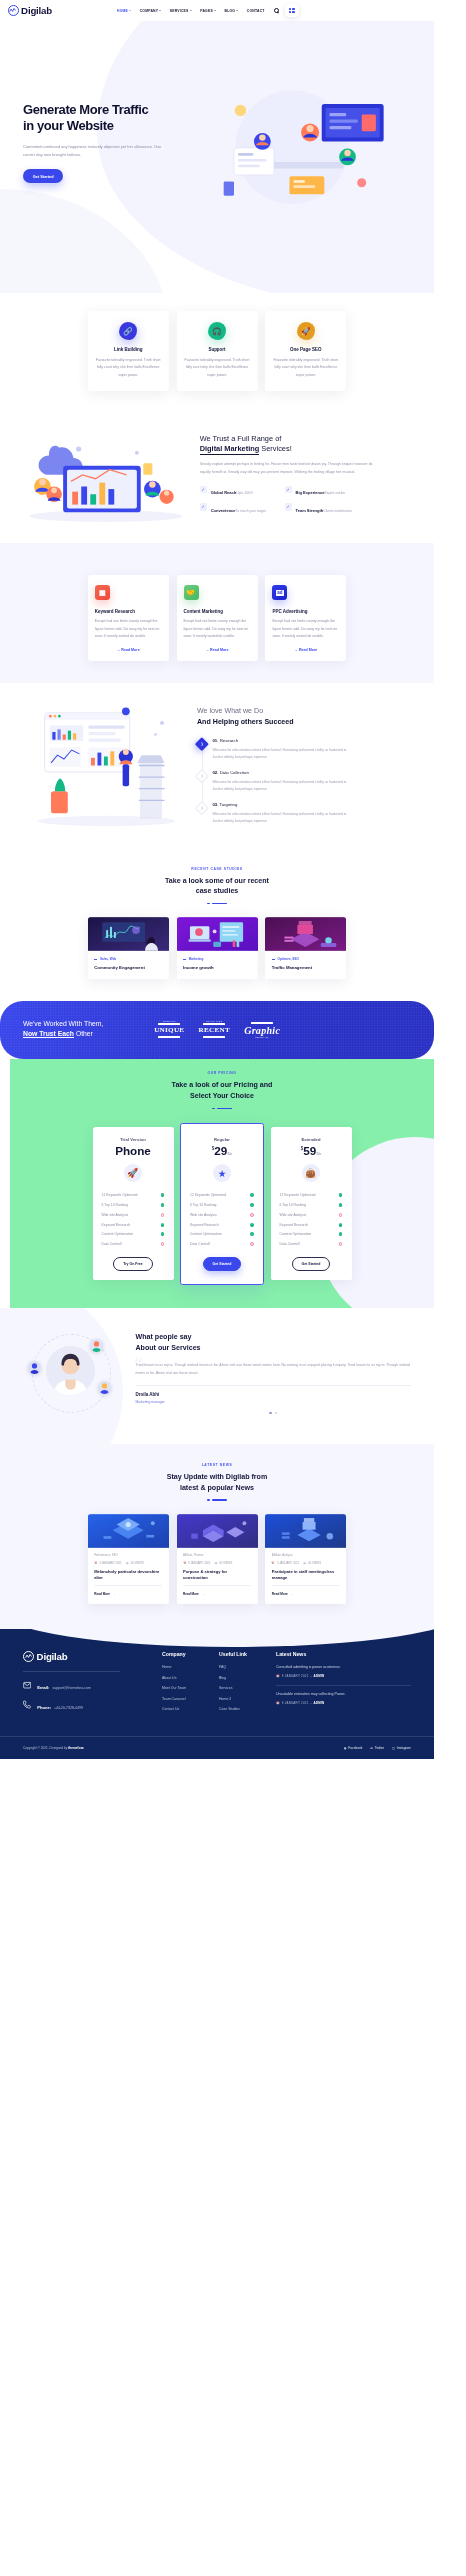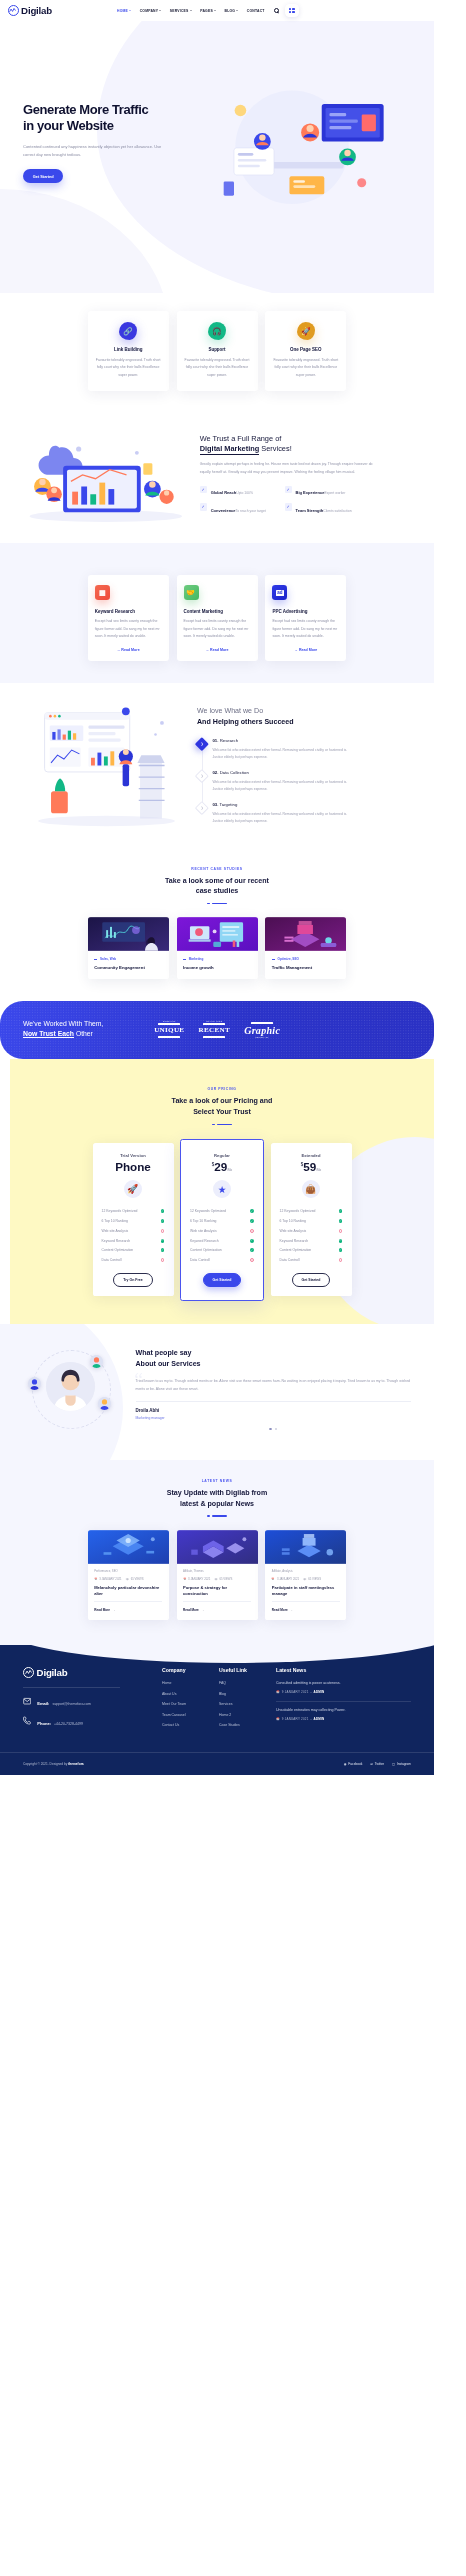--- a/index.html
+++ b/index.html
@@ -120,21 +120,21 @@
   .brands-h{font-size:6.8px;color:#fff;font-weight:400;line-height:1.55;width:117px;}
   .brands-h b{font-weight:bold;border-bottom:0.9px solid #fff;}
   .brand-row{display:flex;gap:14.2px;align-items:center;flex:1;}
   .badge{color:#fff;text-align:center;}
   .badge .bn{font-size:7.1px;font-weight:bold;letter-spacing:0.3px;font-family:"Liberation Serif",serif;}
   .badge .bn.script{font-style:italic;font-size:10px;}
   .badge .bl{height:1.9px;background:#fff;margin:1.3px auto;width:22px;border-radius:0.6px;}
   .badge .bs{font-size:1.7px;letter-spacing:0.3px;opacity:.9;}
 
   
-  .pricing{background:#fef9c3;padding:28px 0 23px;position:relative;overflow:hidden;margin-left:10px;}
+  .pricing{background:#86efac;padding:12px 0 23px;position:relative;overflow:hidden;margin-left:10px;}
   .price-blob{position:absolute;right:-78px;top:78px;width:194px;height:194px;background:#f3f4fd;border-radius:50%;}
   .p-grid{display:flex;gap:6.5px;justify-content:center;margin-top:14.2px;position:relative;z-index:2;align-items:center;}
   .p-card{width:81px;background:#fff;border-radius:2.6px;box-shadow:0 2.6px 14.2px rgba(36,40,90,.08);padding:9.7px 7.8px 9.7px;text-align:center;}
   .p-card.hl{width:84px;border:0.6px solid #4b55ef;padding:13px 7.8px 13px;box-shadow:0 5.2px 18px rgba(60,70,220,.14);}
   .p-name{font-size:4.1px;font-weight:bold;color:#4a4c68;letter-spacing:0.1px;}
   .p-price{margin-top:3.2px;font-size:11.7px;font-weight:bold;color:#111332;line-height:1;}
   .p-price sup{font-size:4.5px;vertical-align:super;font-weight:400;}
   .p-price sub{font-size:3px;vertical-align:baseline;color:#8c8ea3;font-weight:400;}
   .p-ico{width:18px;height:18px;margin:7.1px auto 8.4px;border-radius:50%;background:#eceefc;display:flex;align-items:center;justify-content:center;font-size:9px;}
   .p-li{display:flex;align-items:center;justify-content:space-between;font-size:3.4px;color:#8b8da2;padding:2.9px 1.3px;}
@@ -607,21 +607,21 @@
       </div>
     </div>
   </div>
 
   <div class="pricing">
     <div class="price-blob"></div>
     <div class="sec-head">
       <div class="eyebrow">OUR PRICING</div>
       <h2 class="sec-h2">
         <span>Take a look of our Pricing and</span><br>
-        <span>Select Your Trust</span>
+        <span>Select Your Choice</span>
       </h2>
       <div class="divider">
           <i></i>
           <i></i>
         </div>
     </div>
     <div class="p-grid">
 
       <div class="p-card">
         <div class="p-name">Trial Version</div>

